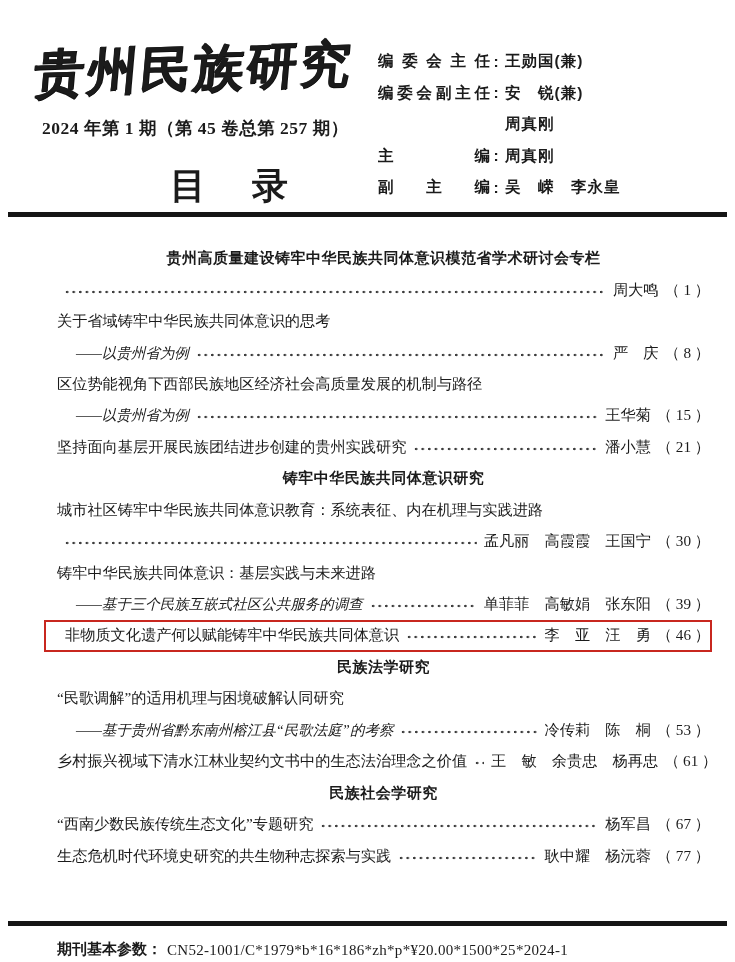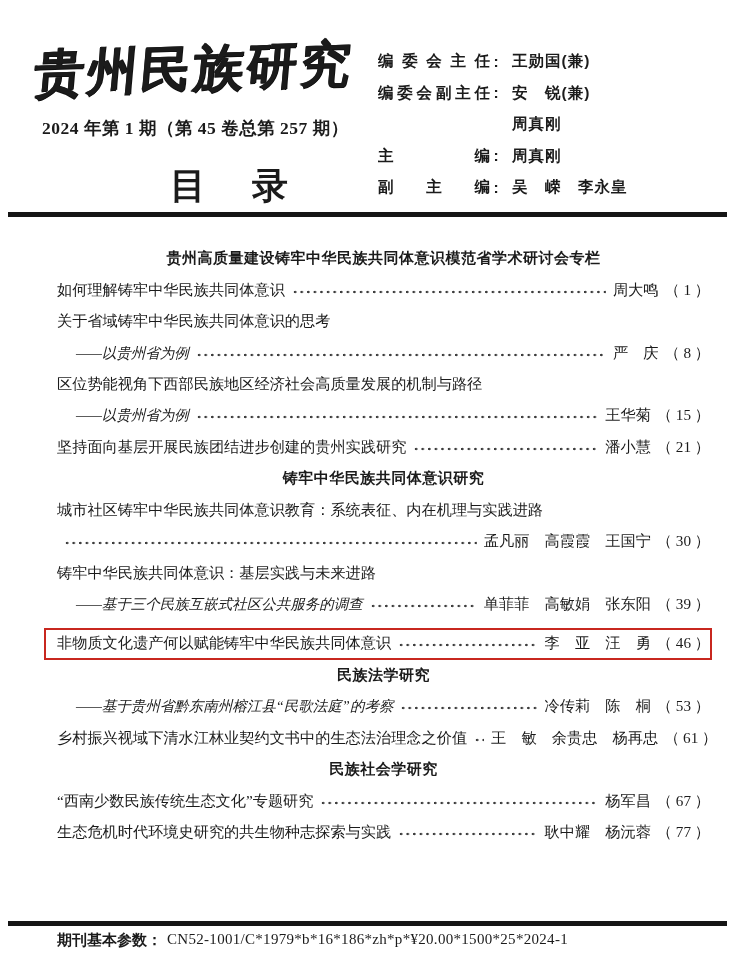--- a/index.html
+++ b/index.html
@@ -30,21 +30,21 @@
     position:absolute; left:378px; top:46px;
     font-family:"Liberation Sans","DejaVu Sans",sans-serif;
     font-weight:bold; font-size:15.5px;
   }
   .ed-row { display:flex; height:31.5px; align-items:center; }
   .ed-label {
     width:112px; text-align:justify; text-align-last:justify;
     text-justify:inter-character; overflow:hidden;
   }
   .ed-colon { width:12px; text-align:center; }
-  .ed-value { margin-left:10px; letter-spacing:1px; white-space:pre; }
+  .ed-value { margin-left:3px; letter-spacing:1px; white-space:pre; }
   .rule-top, .rule-bottom { position:absolute; left:8px; right:8px; height:5px; background:#151515; }
   .rule-top { top:212px; }
   .rule-bottom { top:921px; }
   
   .toc { position:absolute; left:57px; top:243px; width:653px;text-align:right; }
   .line { height:31.45px; display:flex; align-items:center; font-size:15.2px; }
   .line.heading {
     justify-content:center; font-family:"Liberation Sans","DejaVu Sans",sans-serif;
     font-weight:bold; font-size:15px; letter-spacing:0.5px;
   }
@@ -53,24 +53,24 @@
   .line.indent .t { font-style:italic; font-size:14.5px; }
   .dots {
     flex:1 1 auto; min-width:10px; margin:4px 7px 0 7px; height:9px;
     background-image:radial-gradient(circle at 3px 4px, #3c3c3c 1.15px, transparent 1.6px);
     background-size:6.6px 9px; background-repeat:repeat-x;
   }
   .authors { white-space:pre; }
   .page-no { white-space:pre; margin-left:6px; }
   .line.highlight {
     border:2px solid #c8271f;
-    margin-left:-13px; padding-left:11px; margin-right:-2px;margin-top:8px;
+    margin-left:-13px; padding-left:19px; margin-right:-2px;
   }
   
-  .footer { position:absolute; left:57px; top:931px; height:28px; display:flex; align-items:flex-start; font-size:15px; }
+  .footer { position:absolute; left:57px; top:931px; height:28px; display:flex; align-items:flex-end; font-size:15px; }
   .footer-label { font-family:"Liberation Sans","DejaVu Sans",sans-serif; font-weight:bold; white-space:pre; }
   .footer-value { margin-left:5px; letter-spacing:0.3px; white-space:pre; }
 </style>
 </head>
 <body>
 
 <div class="page">
 
   <div class="logo">贵州民族研究</div>
   <div class="issue">2024 年第 1 期（第 45 卷总第 257 期）</div>
@@ -102,21 +102,20 @@
       <span class="ed-colon">:</span>
       <span class="ed-value">吴　嵘　李永皇</span>
     </div>
   </div>
 
   <div class="rule-top"></div>
 
   <div class="toc">
       <div class="line heading">贵州高质量建设铸牢中华民族共同体意识模范省学术研讨会专栏</div>
       <div class="line">
-        <span class="t">如何理解铸牢中华民族共同体意识</span>
         <span class="dots"></span>
         <span class="authors">周大鸣</span>
         <span class="page-no">（ 1 ）</span>
       </div>
       <div class="line">
         <span class="t">关于省域铸牢中华民族共同体意识的思考</span>
       </div>
       <div class="line indent">
         <span class="t">——以贵州省为例</span>
         <span class="dots"></span>
@@ -156,20 +155,23 @@
         <span class="authors">单菲菲　高敏娟　张东阳</span>
         <span class="page-no">（ 39 ）</span>
       </div>
       <div class="line highlight" style="border-color: rgb(200, 39, 31);">
         <span class="t">非物质文化遗产何以赋能铸牢中华民族共同体意识</span>
         <span class="dots"></span>
         <span class="authors">李　亚　汪　勇</span>
         <span class="page-no">（ 46 ）</span>
       </div>
       <div class="line heading">民族法学研究</div>
+      <div class="line">
+        <span class="t">“民歌调解”的适用机理与困境破解认同研究</span>
+      </div>
       <div class="line indent">
         <span class="t">——基于贵州省黔东南州榕江县“民歌法庭”的考察</span>
         <span class="dots"></span>
         <span class="authors">冷传莉　陈　桐</span>
         <span class="page-no">（ 53 ）</span>
       </div>
       <div class="line">
         <span class="t">乡村振兴视域下清水江林业契约文书中的生态法治理念之价值</span>
         <span class="dots"></span>
         <span class="authors">王　敏　余贵忠　杨再忠</span>

